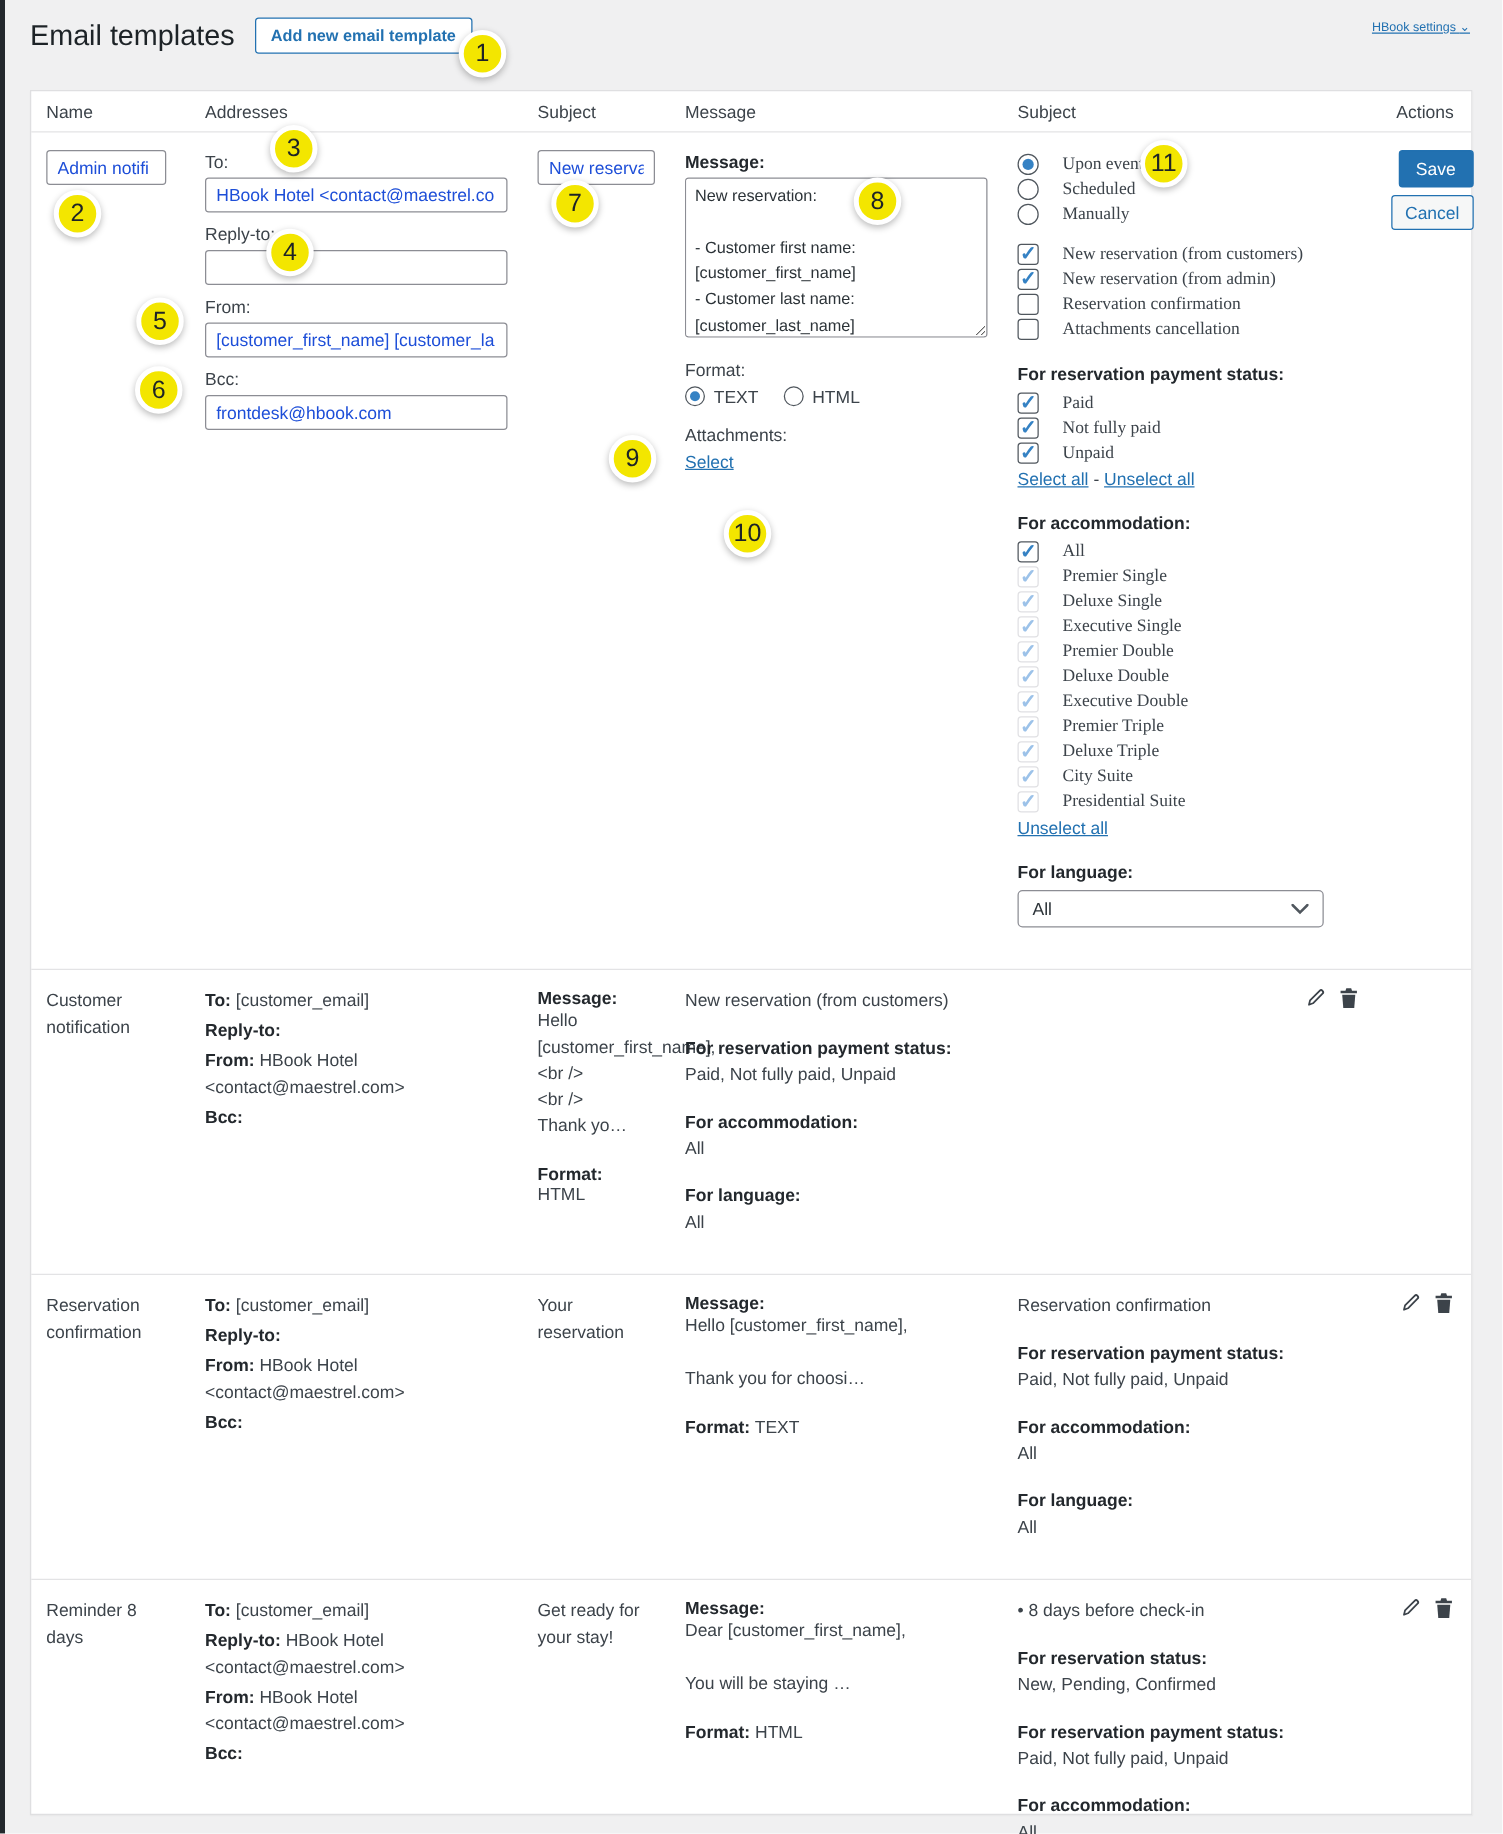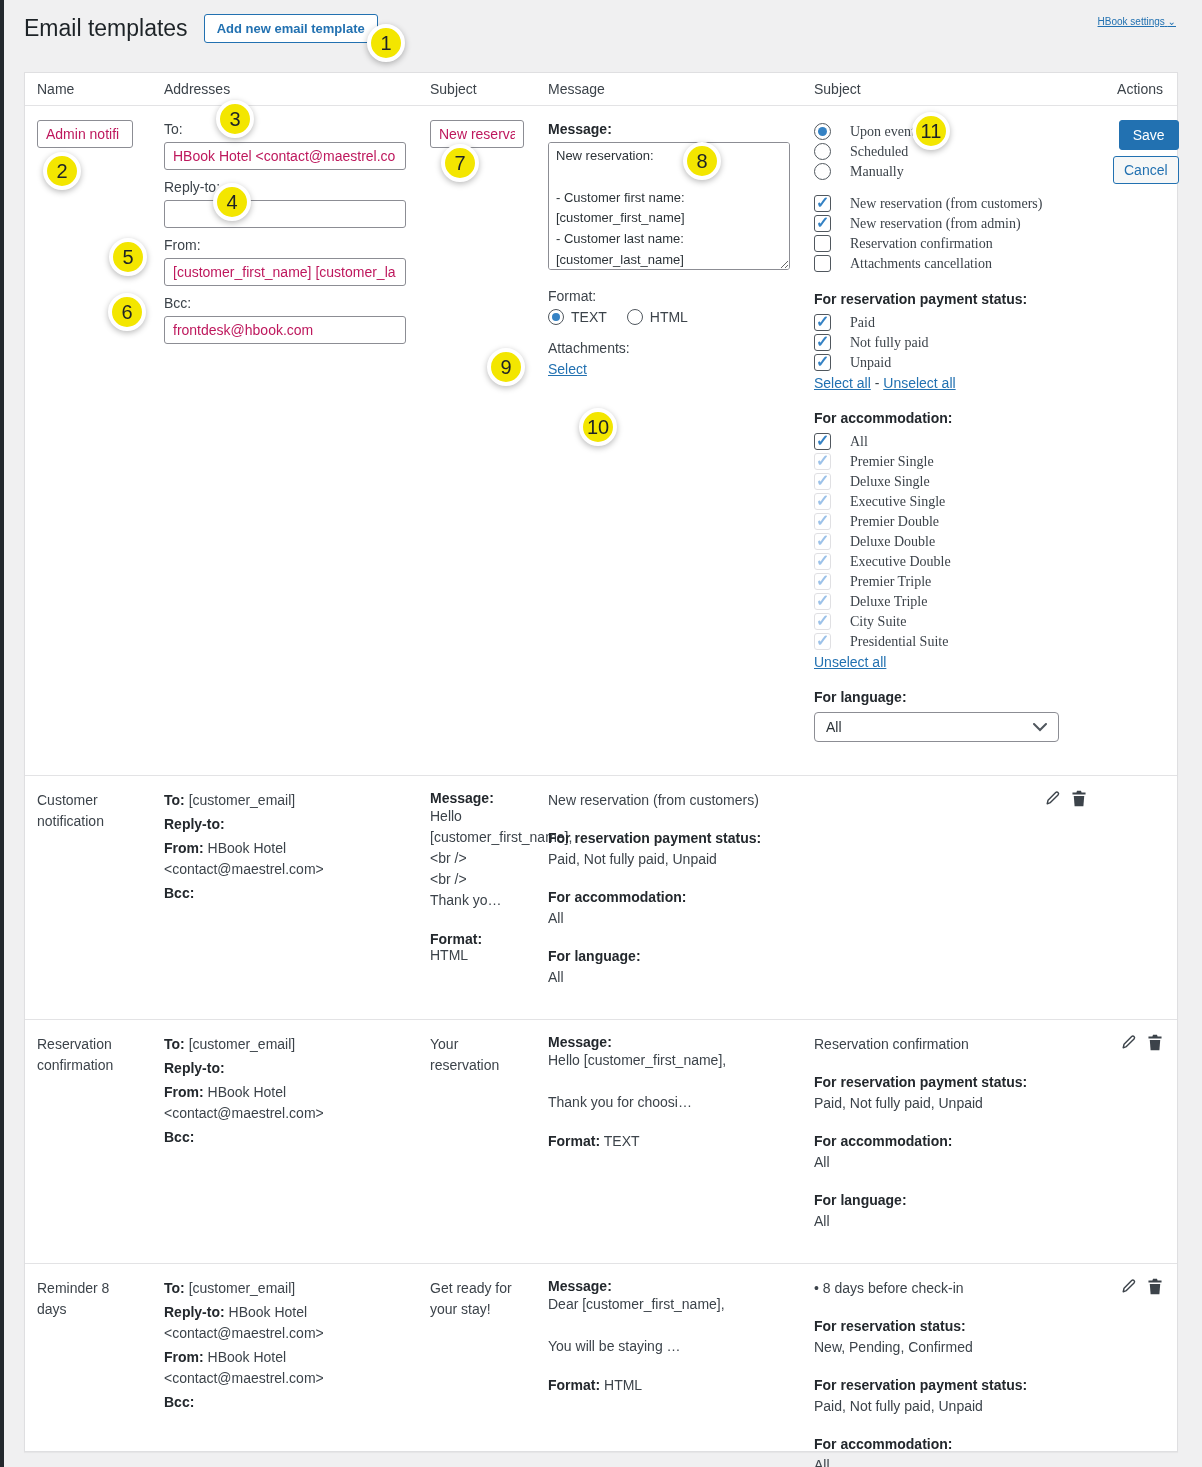--- a/index.html
+++ b/index.html
@@ -20,21 +20,21 @@
   .th-actions { text-align:right; padding-right:14px !important; }
   .view-row { border-top:1px solid #e3e3e5; }
   .edit-row { min-height:669px; }
   .row-h1 { min-height:210px; }
   .row-h2 { min-height:209px; }
   .row-h3 { min-height:261px; }
 
   b, .bold { font-weight:700; color:#23282d; }
   .link { color:#2271b1; text-decoration:underline; cursor:pointer; }
 
-  .ti { width:100%; height:28px; border:1px solid #8c8d94; border-radius:3px; padding:0 8px; font:14px "Liberation Sans",sans-serif; color:#be185d; background:#fff; }
+  .ti { width:100%; height:28px; border:1px solid #8c8d94; border-radius:3px; padding:0 8px; font:14px "Liberation Sans",sans-serif; color:#1d4ed8; background:#fff; }
   .name-input { width:96px; }
   .field-label { margin:1px 0 5px; }
   .addr-field { margin-bottom:9px; }
   .msg-label { font-weight:700; color:#23282d; margin:1px 0 5px; }
   textarea.msg { width:100%; height:128px; border:1px solid #8c8d94; border-radius:3px; padding:3px 7px; font:13px/1.6 "Liberation Sans",sans-serif; color:#2c3338; resize:both; background:#fff; }
   textarea.msg::-webkit-scrollbar { width:11px; }
   textarea.msg::-webkit-scrollbar-thumb { background:#c6c6c8; border:2px solid #fff; border-radius:6px; }
   textarea.msg::-webkit-scrollbar-track { background:#fafafa; }
 
   .opt { display:flex; align-items:center; gap:19px; margin:3px 0;font-family:Liberation Serif, serif; }

